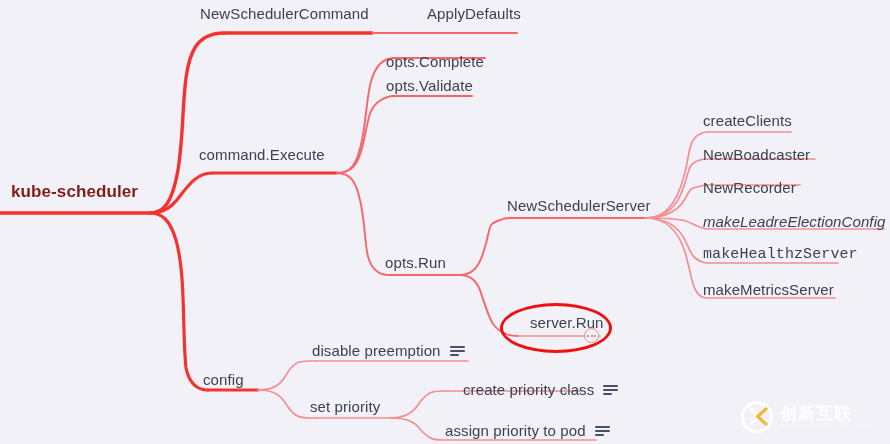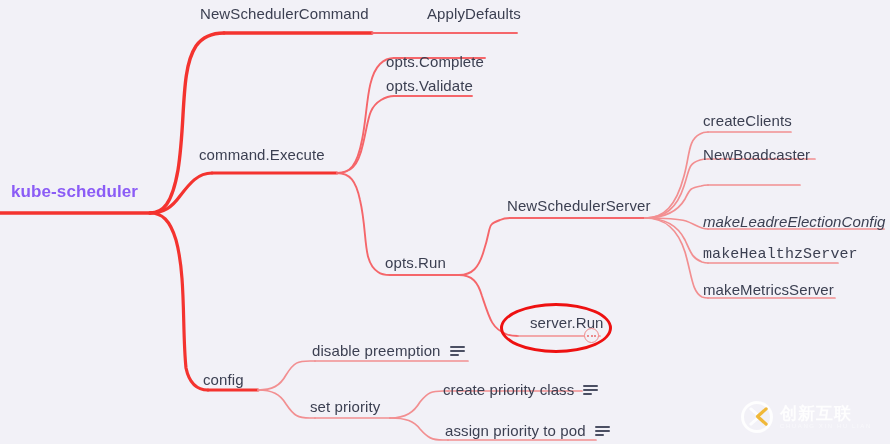--- a/index.html
+++ b/index.html
@@ -34,21 +34,21 @@
     font-size: 15px;
     line-height: 18px;
     letter-spacing: 0.1px;
     display: flex;
     align-items: center;
     justify-content: center;
   }
   .node.root {
     font-weight: bold;
     font-size: 17px;
-    color: #8b5cf6;
+    color: #7f1d1d;
   }
   .node-text {
     display: inline-block;
   }
   
   .note-icon {
     display: inline-block;
     width: 15px;
     height: 12px;
     margin-left: 9px;
@@ -249,20 +249,23 @@
   </div>
 
   <div class="node" style="left:703px; top:112px;">
     <span class="node-text">createClients</span>
   </div>
 
   <div class="node" style="left:703px; top:146px;">
     <span class="node-text">NewBoadcaster</span>
   </div>
 
+  <div class="node" style="left:703px; top:179px;">
+    <span class="node-text">NewRecorder</span>
+  </div>
 
   <div class="node" style="left:703px; top:213px;font-style:italic;">
     <span class="node-text">makeLeadreElectionConfig</span>
   </div>
 
   <div class="node" style="left:703px; top:246px;font-family:Liberation Mono, monospace;">
     <span class="node-text">makeHealthzServer</span>
   </div>
 
   <div class="node" style="left:703px; top:281px;">
@@ -291,21 +294,21 @@
         <i></i>
         <i></i>
         <i></i>
       </span>
   </div>
 
   <div class="node" style="left:310px; top:398px;">
     <span class="node-text">set priority</span>
   </div>
 
-  <div class="node" style="left:443px; top:381px;">
+  <div class="node" style="left:463px; top:381px;">
     <span class="node-text">create priority class</span>
     <span class="note-icon">
         <i></i>
         <i></i>
         <i></i>
       </span>
   </div>
 
   <div class="node" style="left:445px; top:414px;margin-top:8px;">
     <span class="node-text">assign priority to pod</span>

